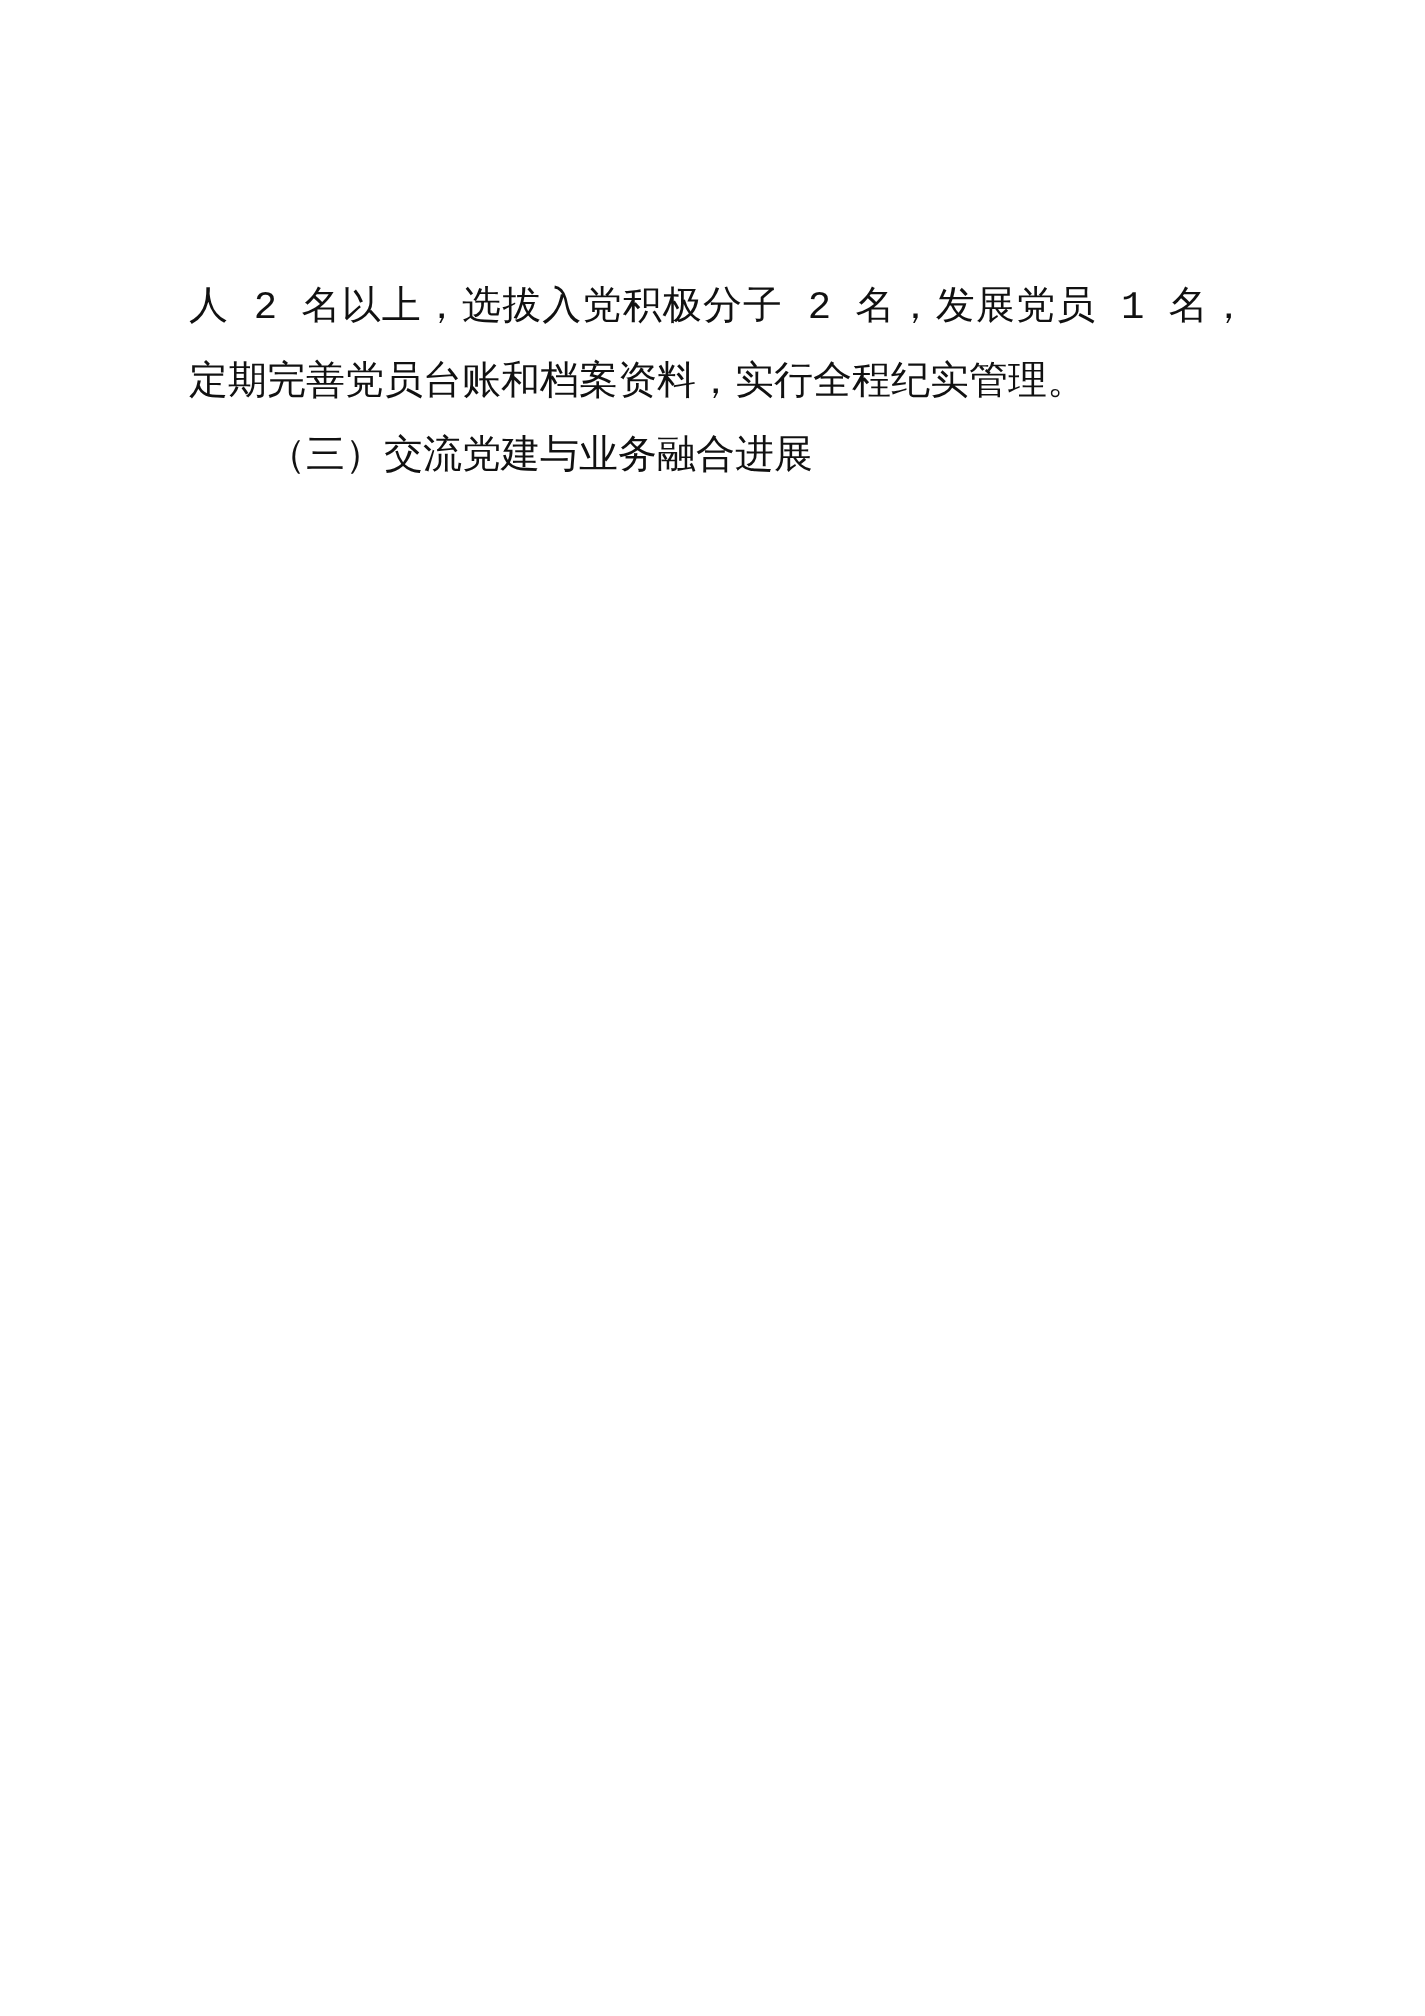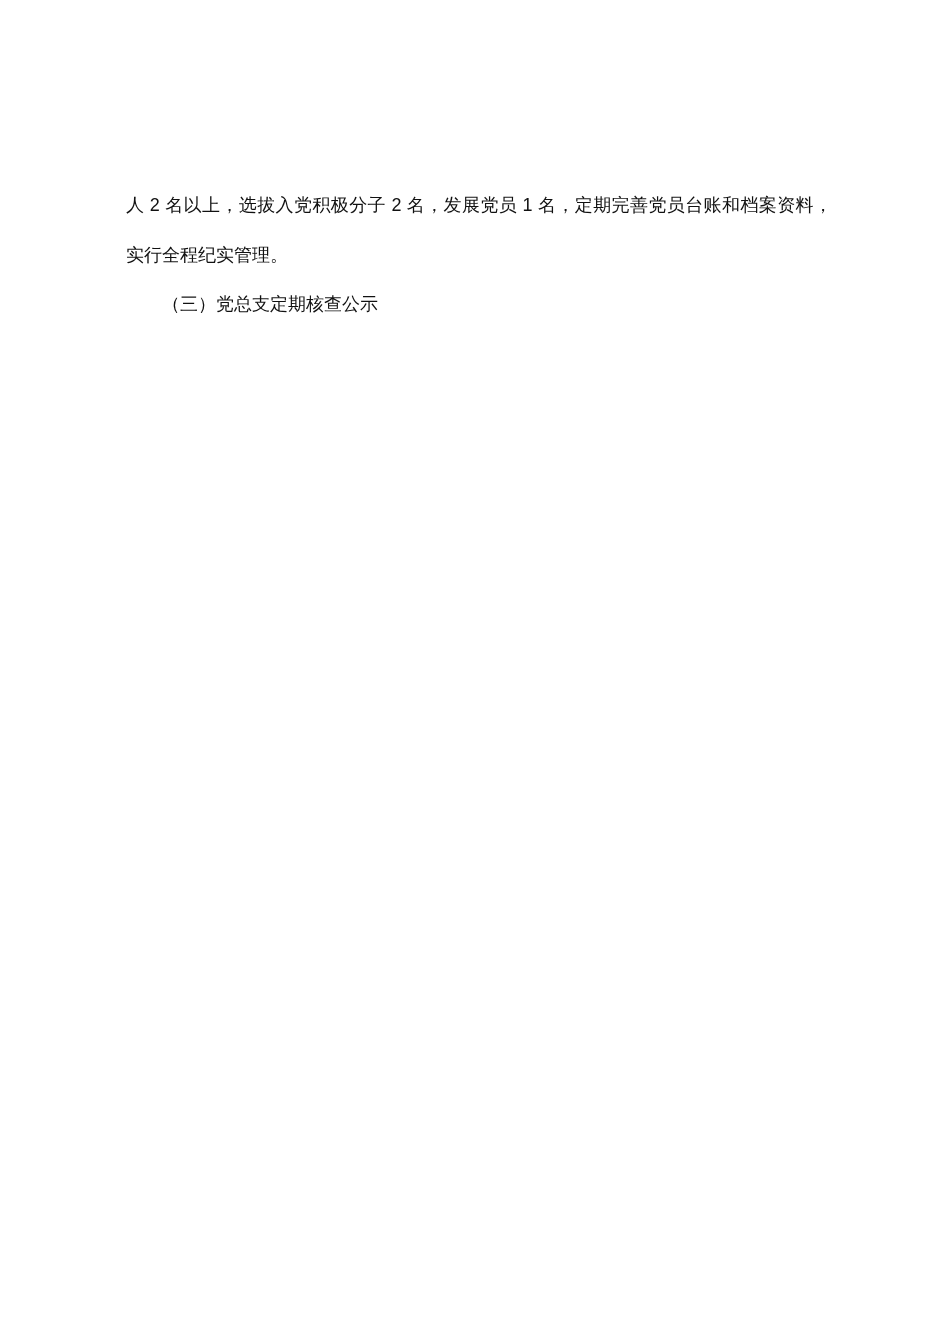--- a/index.html
+++ b/index.html
@@ -2,30 +2,30 @@
 <html><head>
 <meta charset="utf-8">
 <style>
   html, body { margin: 0; padding: 0; background: #ffffff; }
   body { width: 950px; height: 1344px; position: relative; overflow: hidden; }
   .page {
     position: absolute;
     left: 126px;
     top: 181px;
     width: 706px;
-    font-family: Liberation Sans, sans-serif;
-    font-size: 18px;
+    font-family: Liberation Mono, monospace;
+    font-size: 26px;
     line-height: 49.6px;
     color: #111111;
     text-align: justify;
     text-justify: inter-ideograph;
   }
   .para { margin: 0; text-indent: 2em; }
   .para.cont { text-indent: 0; }
   .heading { margin: 0; text-indent: 2em; }
 </style>
 </head>
 <body>
 
 <div class="page">
   <p class="para cont">人 2 名以上，选拔入党积极分子 2 名，发展党员 1 名，定期完善党员台账和档案资料，实行全程纪实管理。</p>
-  <p class="heading">（三）党总支定期核查公示</p>
+  <p class="heading">（三）交流党建与业务融合进展</p>
 </div>
 
 </body></html>

